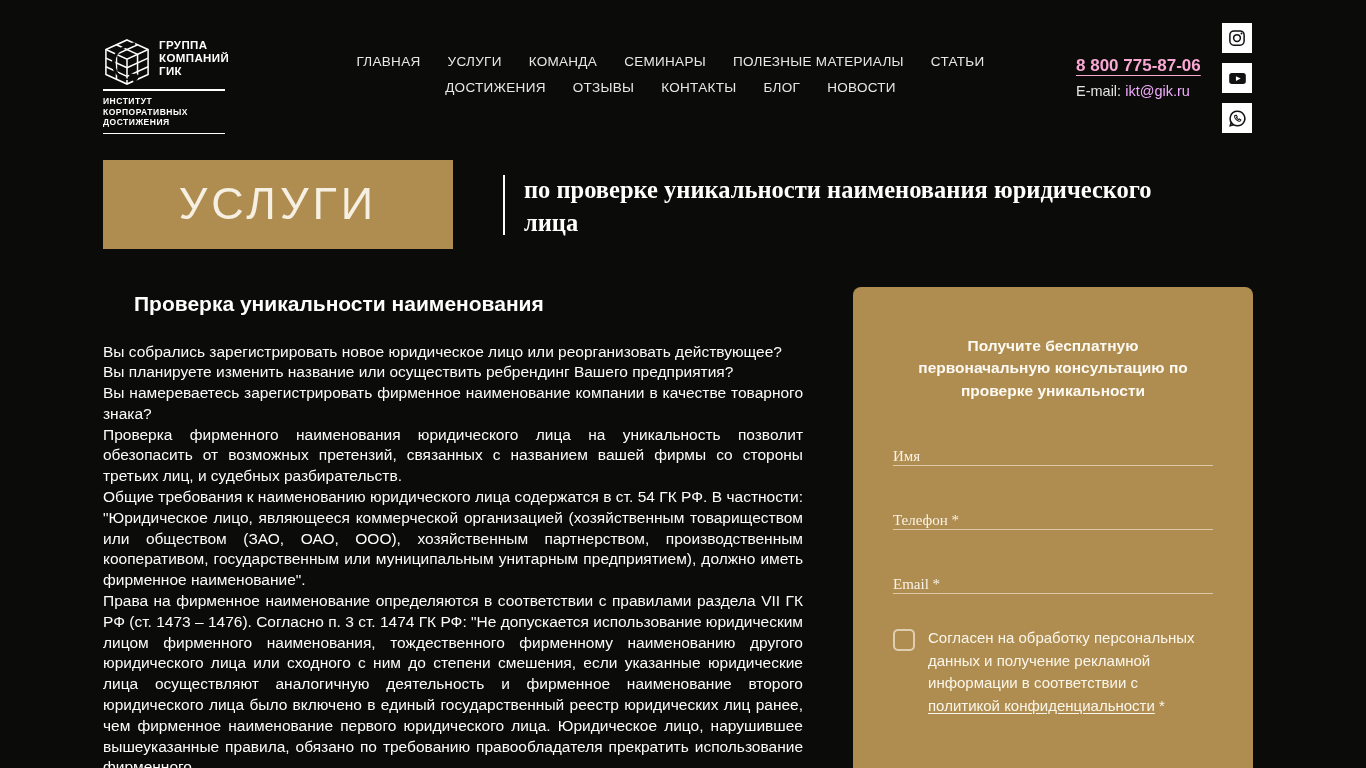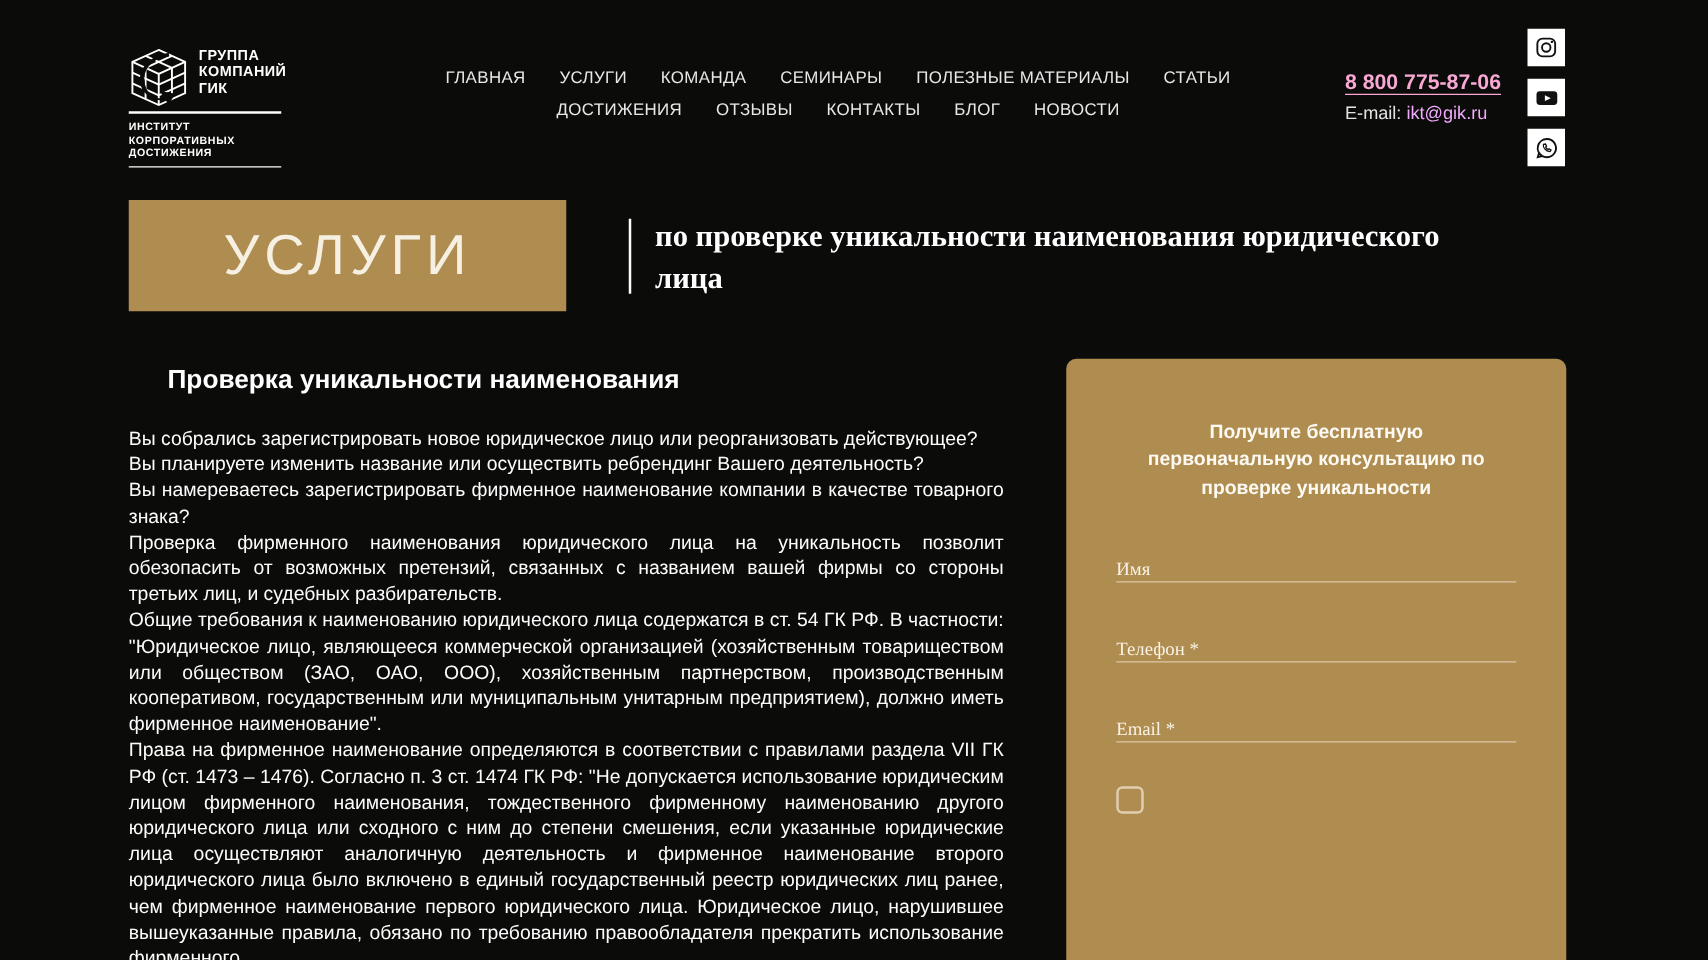--- a/index.html
+++ b/index.html
@@ -250,21 +250,21 @@
   <div class="hero-sep"></div>
   <h1 class="hero-subtitle">по проверке уникальности наименования юридического лица</h1>
 </section>
 
 <main class="main">
 
   <article class="article">
     <h2 class="article-heading">Проверка уникальности наименования</h2>
     <div class="article-body">
       <p>Вы собрались зарегистрировать новое юридическое лицо или реорганизовать действующее?</p>
-      <p>Вы планируете изменить название или осуществить ребрендинг Вашего деятельность?</p>
+      <p>Вы планируете изменить название или осуществить ребрендинг Вашего предприятия?</p>
       <p>Вы намереваетесь зарегистрировать фирменное наименование компании в качестве товарного знака?</p>
       <p>Проверка фирменного наименования юридического лица на уникальность позволит обезопасить от возможных претензий, связанных с названием вашей фирмы со стороны третьих лиц, и судебных разбирательств.</p>
       <p>Общие требования к наименованию юридического лица содержатся в ст. 54 ГК РФ. В частности: "Юридическое лицо, являющееся коммерческой организацией (хозяйственным товариществом или обществом (ЗАО, ОАО, ООО), хозяйственным партнерством, производственным кооперативом, государственным или муниципальным унитарным предприятием), должно иметь фирменное наименование".</p>
       <p>Права на фирменное наименование определяются в соответствии с правилами раздела VII ГК РФ (ст. 1473 – 1476). Согласно п. 3 ст. 1474 ГК РФ: "Не допускается использование юридическим лицом фирменного наименования, тождественного фирменному наименованию другого юридического лица или сходного с ним до степени смешения, если указанные юридические лица осуществляют аналогичную деятельность и фирменное наименование второго юридического лица было включено в единый государственный реестр юридических лиц ранее, чем фирменное наименование первого юридического лица. Юридическое лицо, нарушившее вышеуказанные правила, обязано по требованию правообладателя прекратить использование фирменного</p>
     </div>
   </article>
 
   <aside class="form-panel">
     <div class="form-title">Получите бесплатную первоначальную консультацию по проверке уникальности</div>
 
@@ -273,16 +273,19 @@
     </div>
     <div class="form-field">
       <input type="text" placeholder="Телефон *" style="">
     </div>
     <div class="form-field">
       <input type="text" placeholder="Email *" style="">
     </div>
 
     <div class="consent">
       <div class="checkbox"></div>
+      <div class="consent-label">
+        <span>Согласен на обработку персональных данных и получение рекламной информации в соответствии с </span><span class="consent-link">политикой конфиденциальности</span><span> *</span>
+      </div>
     </div>
   </aside>
 
 </main>
 
 </body></html>

